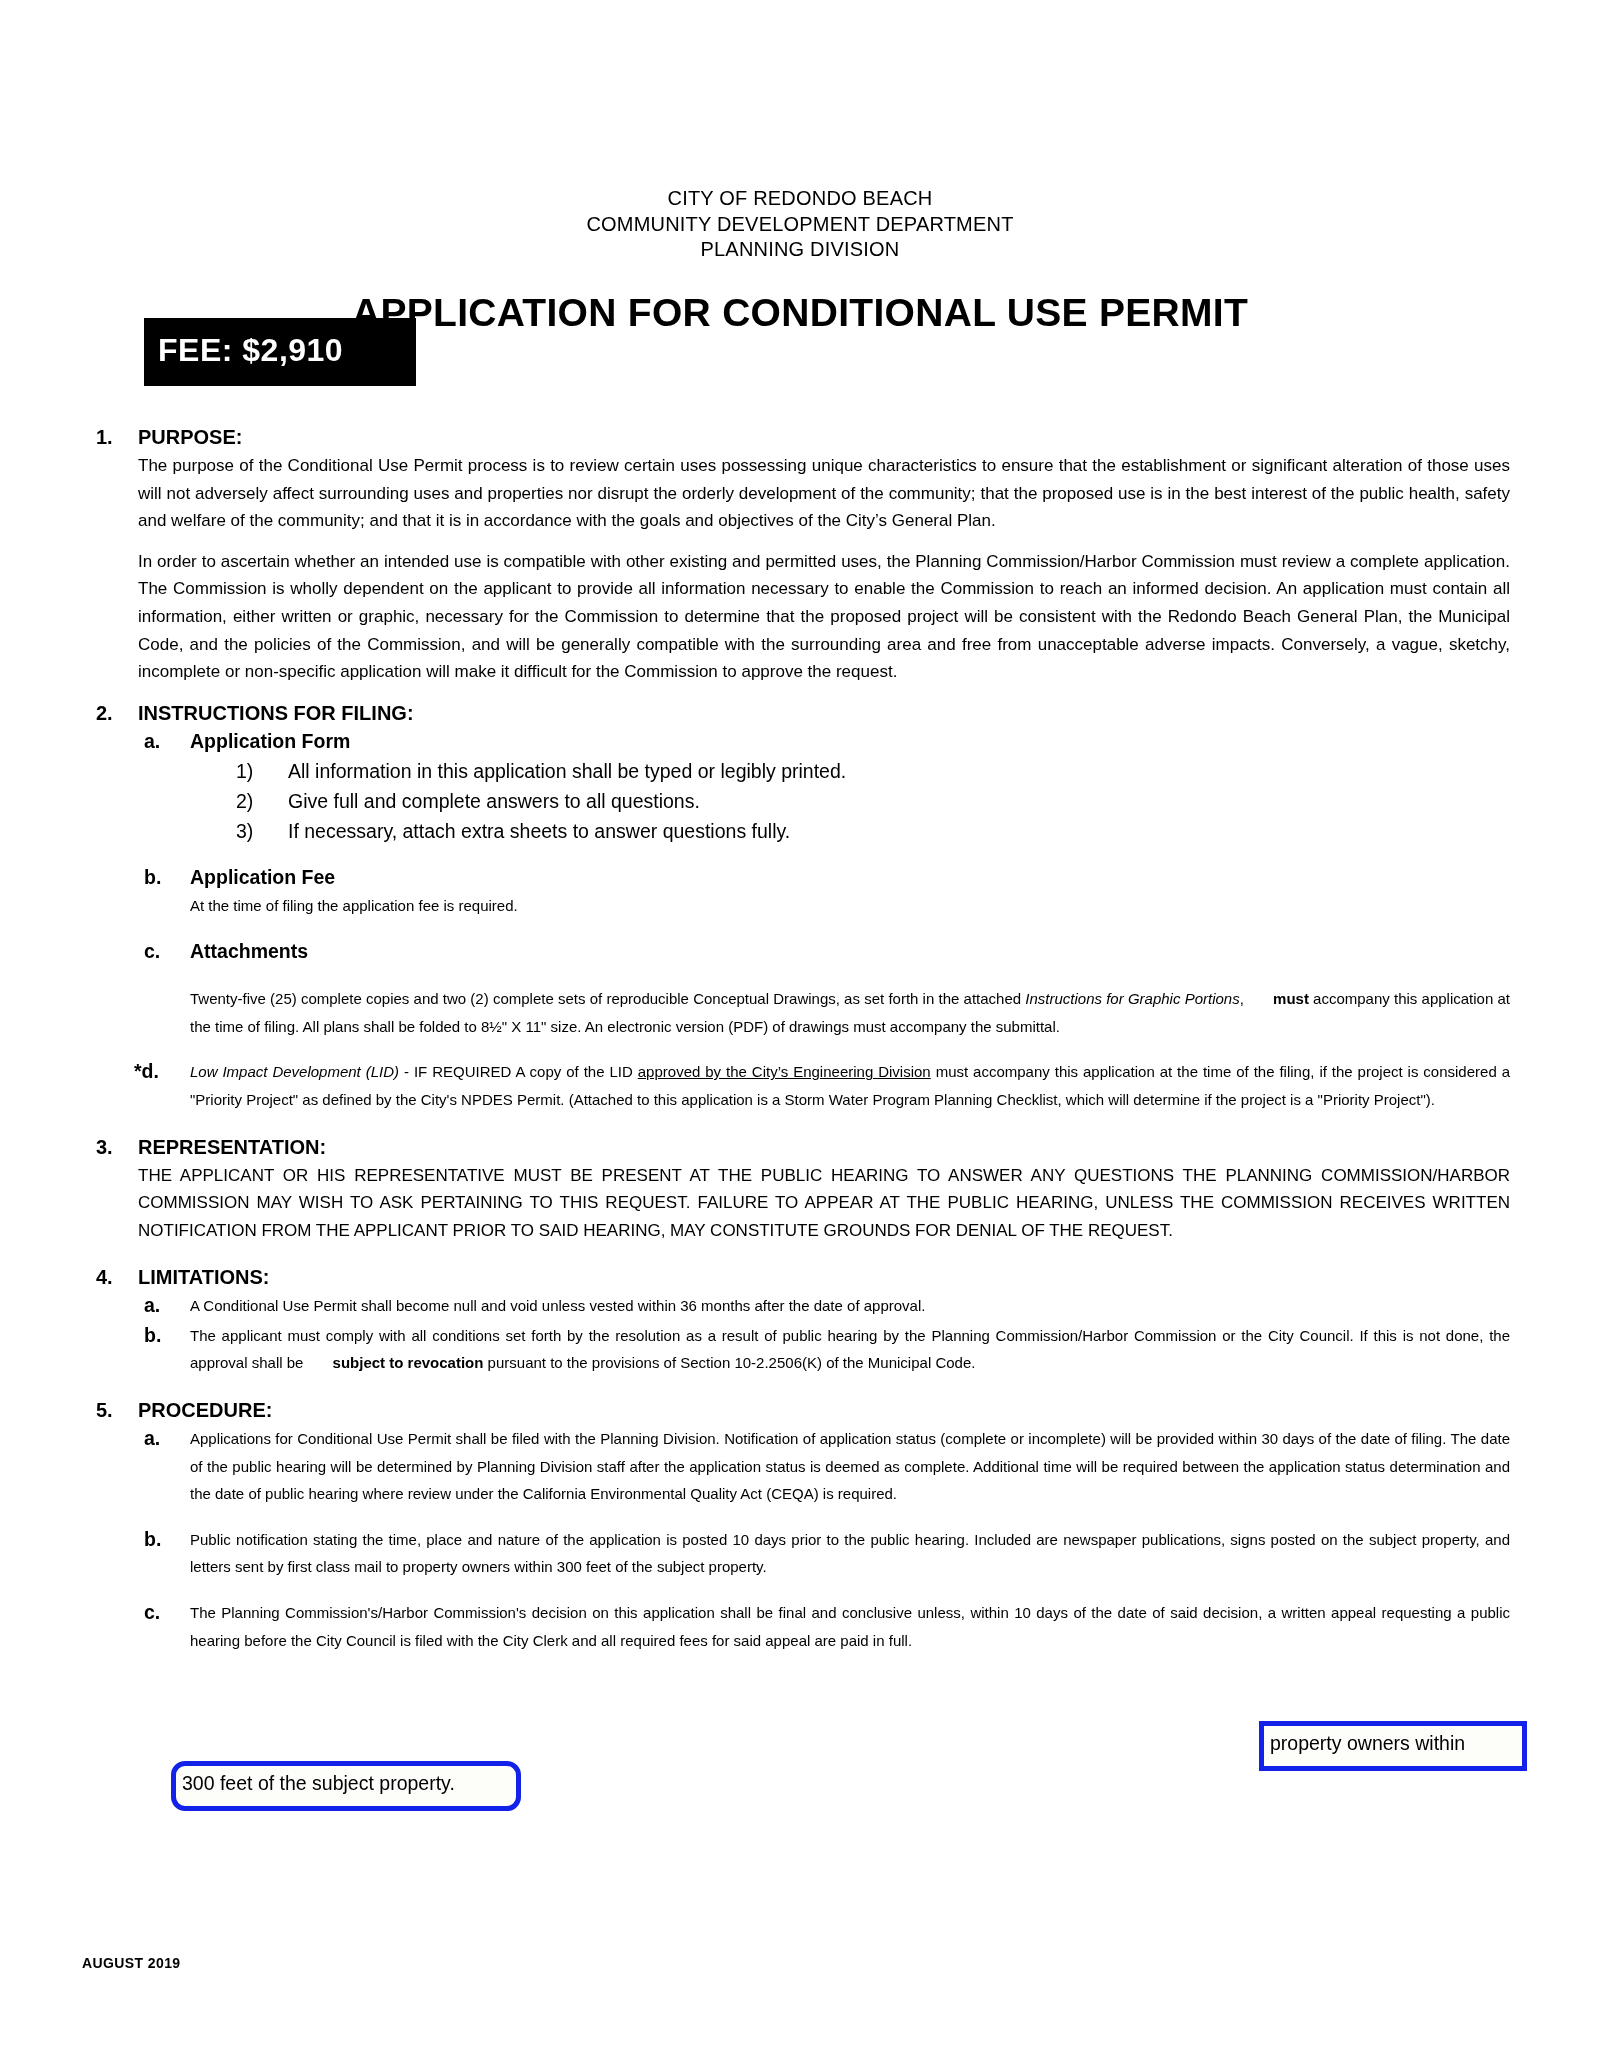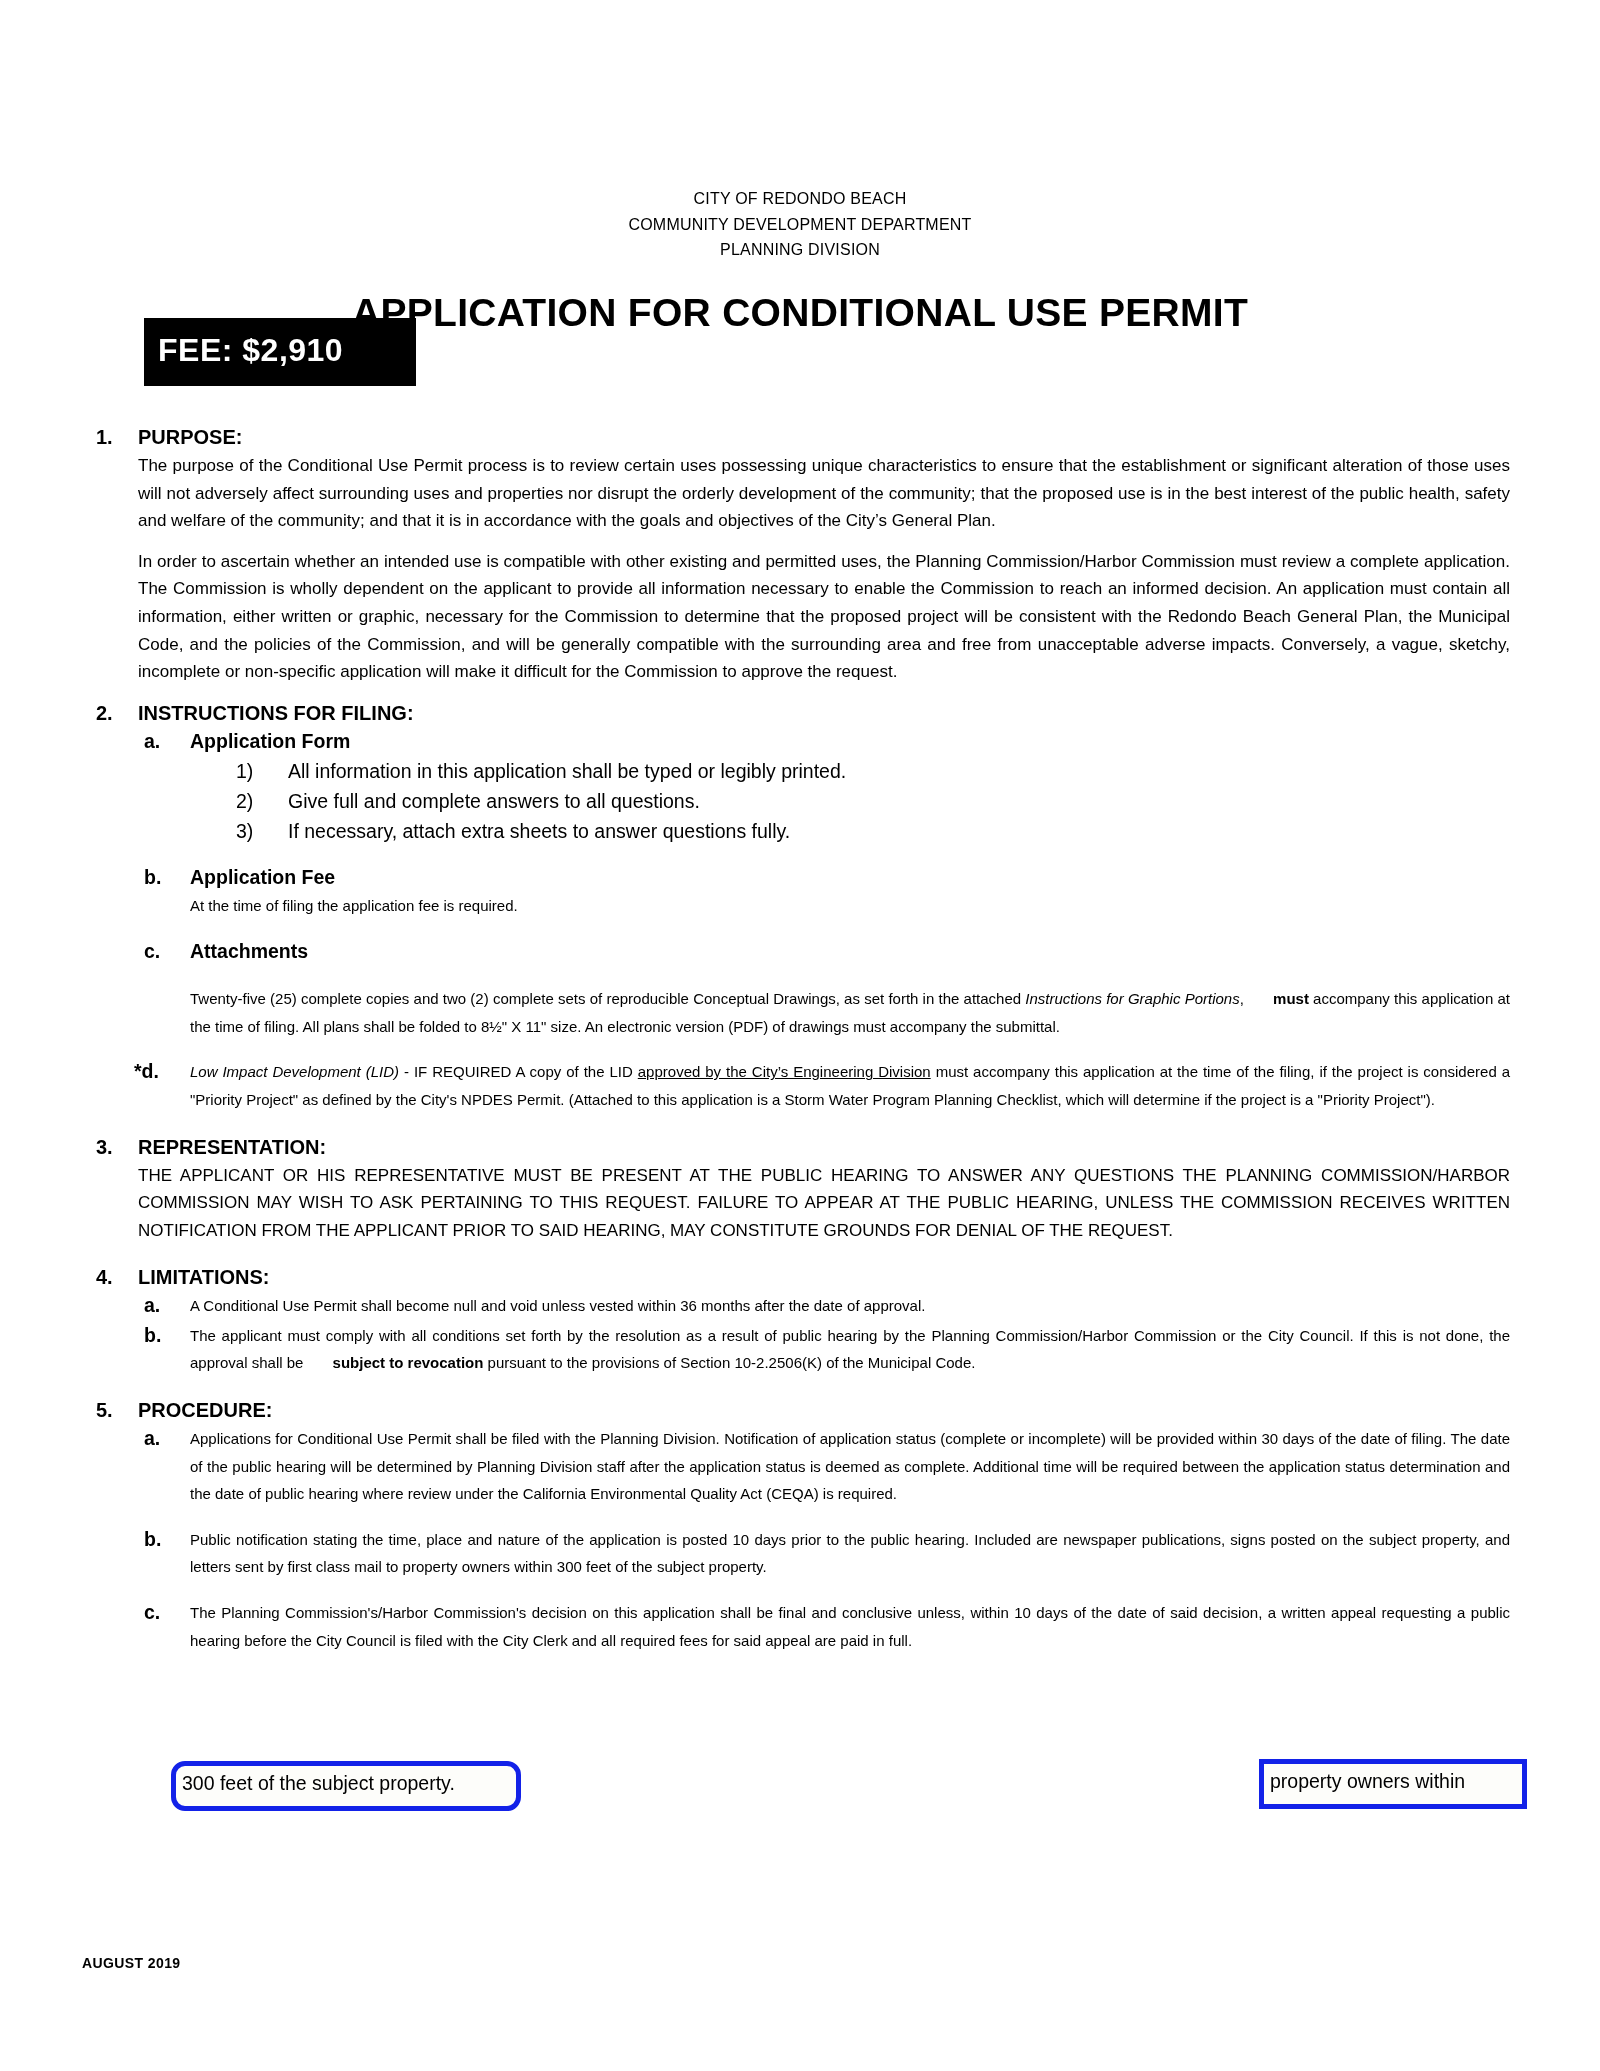--- a/index.html
+++ b/index.html
@@ -22,21 +22,21 @@
 
   
   .header-block {
     position: absolute;
     left: 0;
     top: 186px;
     width: 1600px;
     text-align: center;
   }
   .header-line {
-    font-size: 16px;
+    font-size: 20px;
     line-height: 25.5px;
     letter-spacing: 0.2px;
   }
   .doc-title {
     margin-top: 27px;
     font-size: 39px;
     font-weight: bold;
     line-height: 46px;
     letter-spacing: 0.3px;
     text-align: center;
@@ -330,19 +330,19 @@
           <div class="subitem">
             <span class="sub-letter">c.</span>
             <div class="sub-text">The Planning Commission's/Harbor Commission's decision on this application shall be final and conclusive unless, within 10 days of the date of said decision, a written appeal requesting a public hearing before the City Council is filed with the City Clerk and all required fees for said appeal are paid in full.</div>
           </div>
         </div>
       </div>
 
     </div>
   </div>
 
-  <div class="anno-box" id="anno-right" style="border-color: rgb(19, 34, 232); margin-top: 38px;">property owners within</div>
+  <div class="anno-box" id="anno-right" style="border-color: rgb(19, 34, 232);">property owners within</div>
 
   <div class="anno-box" id="anno-left" style="border-color: rgb(19, 34, 232); border-radius: 14px;">300 feet of the subject property.</div>
 
   <div class="footer">AUGUST 2019</div>
 
 </div>
 
 </body></html>

